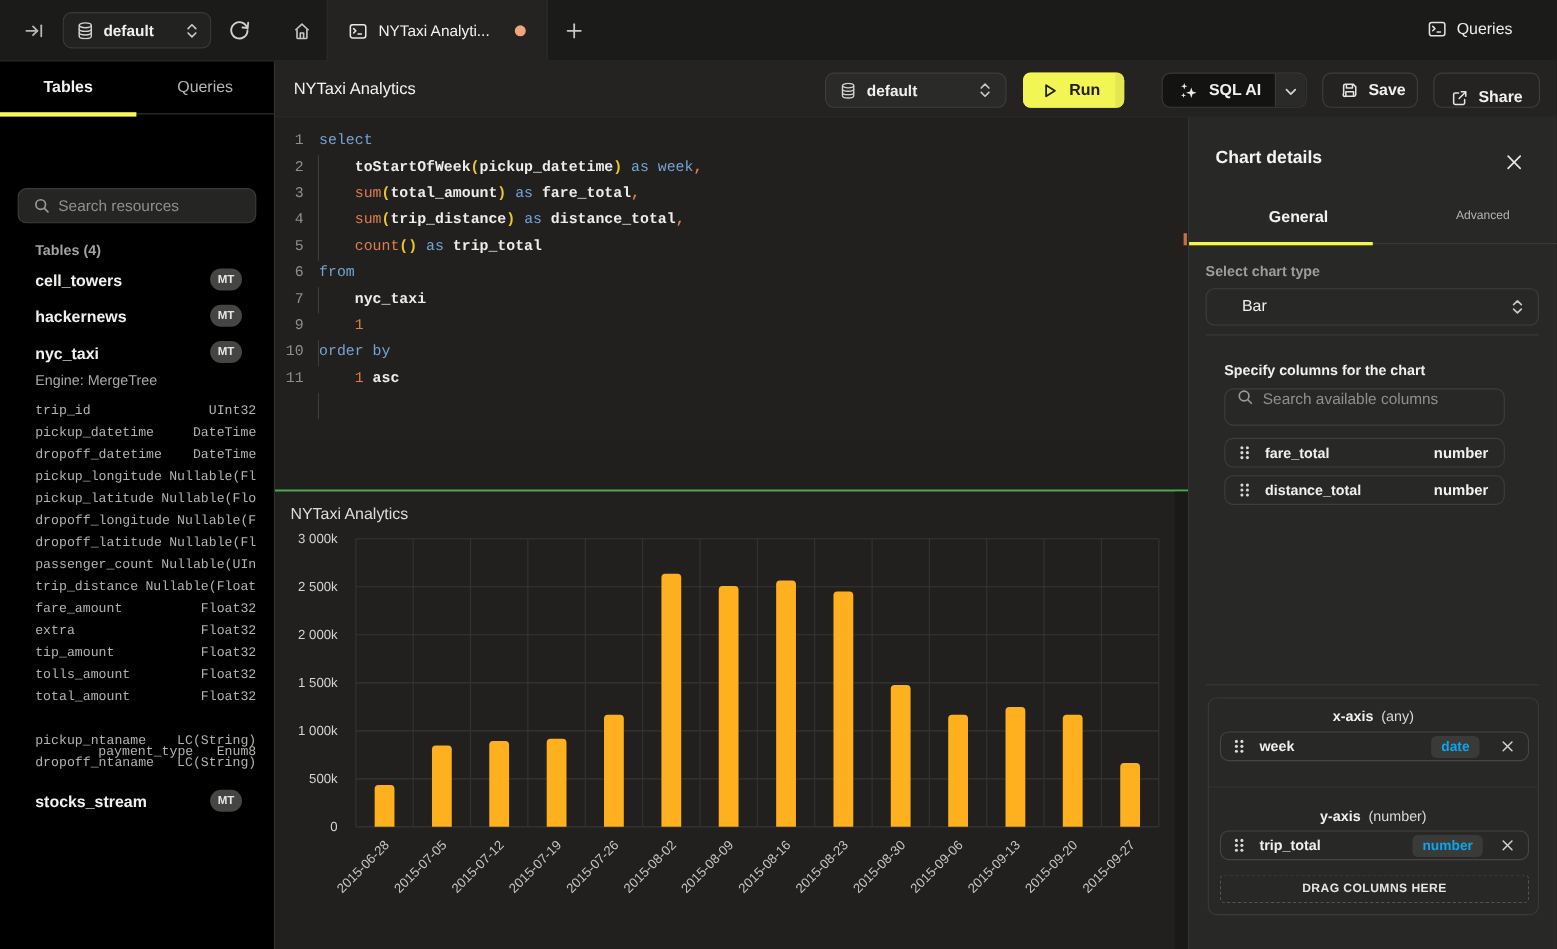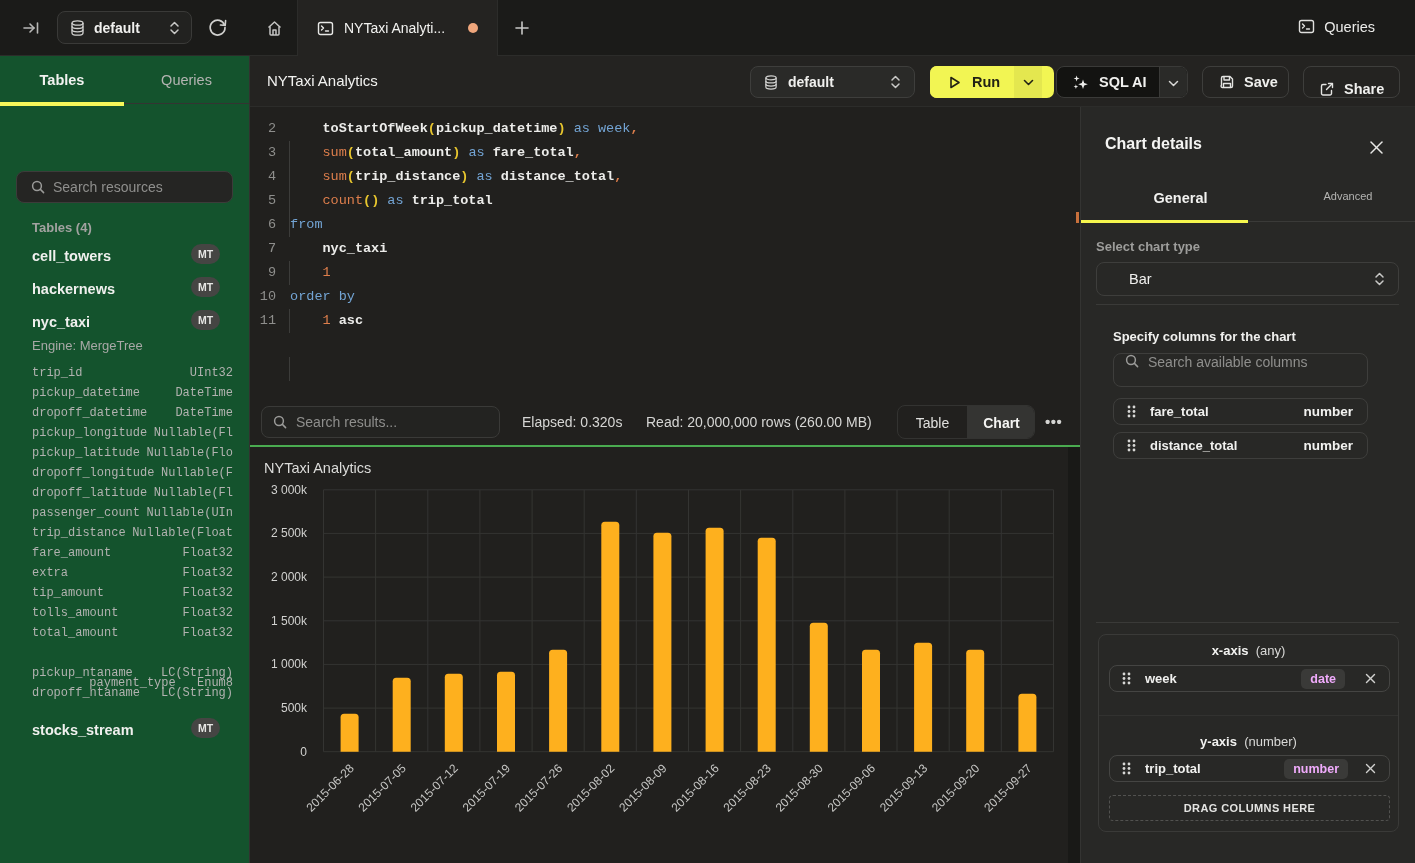--- a/index.html
+++ b/index.html
@@ -12,21 +12,21 @@
 
 #topbar { top:0; left:0; width:1415px; height:56px; background:#1b1b19; border-bottom:1px solid #2c2c2a; }
 #tl-select { left:57px; top:11px; width:135px; height:33px; border:1px solid #3a3a38; border-radius:8px; background:#222220; display:flex; align-items:center; }
 #tl-select .txt { font-size:14px; font-weight:700; color:#f0f0ee; margin-left:9px; }
 #tab-active { left:297px; top:0; width:201px; height:56px; background:#242321; border-left:1px solid #2c2c2a; border-right:1px solid #2c2c2a; display:flex; align-items:center; }
 #tab-active .ttl { font-size:14px; font-weight:400; color:#f2f2f0; margin-left:10px; }
 #tab-dot { width:10px; height:10px; border-radius:50%; background:#efa67c; margin-left:23px; }
 #queries-top { right:40px; top:18px; display:flex; align-items:center; gap:9px; font-size:14.5px; font-weight:400; color:#ececea; }
 
 
-#sidebar { top:56px; left:0; width:250px; height:807px; background:#14532d; border-right:1px solid #323230; }
+#sidebar { top:56px; left:0; width:250px; height:807px; background:#000000; border-right:1px solid #323230; }
 #sb-tabs { position:absolute; top:0; left:0; width:249px; height:48px; border-bottom:1px solid #343432; }
 #sb-tabs .t1 { position:absolute; left:0; top:0; width:124px; height:48px; line-height:48px; text-align:center; font-size:14.5px; font-weight:700; color:#f2f2f0; }
 #sb-tabs .t2 { position:absolute; left:124px; top:0; width:125px; height:48px; line-height:48px; text-align:center; font-size:14.5px; color:#b4b4b2; }
 #sb-underline { position:absolute; left:0; top:46px; width:124px; height:4px; background:#f6f75a; }
 #btn-newtable { position:absolute; left:16px; top:67px; width:217px; height:32px; background:#f8f96b; border-radius:8px; color:#1e1e12; font-size:14.5px; font-weight:700; display:flex; align-items:center; justify-content:center; gap:9px; }
 #sb-search { position:absolute; left:16px; top:115px; width:217px; height:32px; border:1px solid #3c3c3a; border-radius:8px; background:#252523; display:flex; align-items:center; }
 #sb-search .ph { color:#8f8f8d; font-size:14px; margin-left:8px; }
 .sb-label { position:absolute; left:32px; font-size:13px; font-weight:700; color:#a2a2a0; }
 .tbl-row { position:absolute; left:32px; right:16px; height:20px; }
 .tbl-row .nm { font-size:14.5px; font-weight:700; color:#f0f0ee; }
@@ -74,21 +74,21 @@
 #rp-colsearch { position:absolute; left:32px; top:246px; width:255px; height:34px; border:1px solid #3e3e3c; border-radius:8px; display:flex; }
 #rp-colsearch .ph { color:#8f8f8d; font-size:14px; margin-left:9px; }
 .drag-row { position:absolute; left:32px; width:255px; height:27px; border:1px solid #3e3e3c; border-radius:8px; display:flex; align-items:center; }
 .drag-row .nm { font-size:13px; font-weight:700; color:#f0f0ee; margin-left:14px; }
 .type-pill { position:absolute; right:14px; top:5px; font-size:13.5px; font-weight:700; color:#f2f2f0; }
 #axisbox { position:absolute; left:17px; top:527px; width:301px; height:198px; border:1px solid #3a3a38; border-radius:8px; }
 .axis-hd { position:absolute; width:100%; text-align:center; font-size:13px; color:#d9d9d7; }
 .axis-hd b { color:#f2f2f0; }
 .axis-row { position:absolute; left:10px; width:281px; height:27px; border:1px solid #454543; border-radius:8px; display:flex; align-items:center; }
 .axis-row .nm { font-size:13px; font-weight:700; color:#f0f0ee; margin-left:14px; }
-.axis-pill { position:absolute; height:20px; padding:0 9px; background:#3a3a38; border-radius:5px; font-size:12.5px; font-weight:700; color:#f0abfc; line-height:20px; top:3px; }
+.axis-pill { position:absolute; height:20px; padding:0 9px; background:#3a3a38; border-radius:5px; font-size:12.5px; font-weight:700; color:#0ea5e9; line-height:20px; top:3px; }
 #dragbox { position:absolute; left:10px; top:160px; width:281px; height:26px; border:1px dashed #525250; border-radius:4px; text-align:center; line-height:24px; font-size:11px; font-weight:700; color:#e4e4e2; letter-spacing:.4px; }
 </style>
 </head>
 <body>
 <div id="root">
   <div class="abs" id="topbar">
     <svg class="abs" style="left:22px;top:19px;" width="18" height="18" viewBox="0 0 18 18" fill="none" stroke="#b8b8b6" stroke-width="1.6" stroke-linecap="round" stroke-linejoin="round">
         <line x1="2" y1="9" x2="12" y2="9"></line>
         <polyline points="8,5 12,9 8,13"></polyline>
         <line x1="15.5" y1="4" x2="15.5" y2="14"></line>
@@ -182,21 +182,21 @@
           <path d="M2 3v3.3c0 1.2 2.5 2.2 5.5 2.2s5.5-1 5.5-2.2V3"></path>
           <path d="M2 6.3v3.3c0 1.2 2.5 2.2 5.5 2.2s5.5-1 5.5-2.2V6.3"></path>
           <path d="M2 9.6v3.3c0 1.2 2.5 2.2 5.5 2.2s5.5-1 5.5-2.2V9.6"></path>
         </svg>
       <span style="margin-left:10px;font-size:14px;">default</span>
       <svg style="position:absolute;right:13px;" width="11" height="14" viewBox="0 0 11 14" fill="none" stroke="#c8c8c6" stroke-width="1.5" stroke-linecap="round" stroke-linejoin="round">
           <polyline points="2,5 5.5,1.5 9,5"></polyline>
           <polyline points="2,9 5.5,12.5 9,9"></polyline>
         </svg>
     </div>
-    <div class="hbtn" style="left:680px;width:124px;background:#f2f553;border:none;border-radius:7px;overflow:hidden;">
+    <div class="hbtn" style="left:680px;width:92px;background:#f2f553;border:none;border-radius:7px;overflow:hidden;">
       <div style="position:absolute;left:0;top:0;width:84px;height:32px;background:#f2f553;display:flex;align-items:center;">
         <svg style="margin-left:17px;" width="15" height="15" viewBox="0 0 15 15" fill="none" stroke="#222214" stroke-width="1.6" stroke-linejoin="round">
             <path d="M4 2.5 12 7.5 4 12.5z"></path>
           </svg>
         <span style="margin-left:10px;color:#222214;">Run</span>
       </div>
       <div style="position:absolute;left:84px;top:0;width:28px;height:32px;background:#e4e74f;display:flex;align-items:center;justify-content:center;">
         <svg width="11" height="7" viewBox="0 0 11 7" fill="none" stroke="#222214" stroke-width="1.6" stroke-linecap="round" stroke-linejoin="round">
             <polyline points="1.5,1.5 5.5,5.5 9.5,1.5"></polyline>
           </svg>
@@ -227,51 +227,36 @@
       <svg style="margin-left:15px;" width="16" height="16" viewBox="0 0 16 16" fill="none" stroke="#e4e4e2" stroke-width="1.4" stroke-linejoin="round" stroke-linecap="round">
           <path d="M12.5 9.5v3a1.5 1.5 0 0 1-1.5 1.5H4A1.5 1.5 0 0 1 2.5 12.5V5A1.5 1.5 0 0 1 4 3.5h3"></path>
           <polyline points="9.5,2.5 13.5,2.5 13.5,6.5"></polyline>
           <line x1="13.2" y1="2.8" x2="7.5" y2="8.5"></line>
         </svg>
       <span style="margin-left:9px;">Share</span>
     </div>
   </div>
   <div class="abs" id="editor">
     <div id="code">
+<div class="cl"><span class="ln">1</span> <span class="kw">select</span></div>
 <div class="cl"><span class="ln">2</span>     toStartOfWeek<span class="pr">(</span>pickup_datetime<span class="pr">)</span> <span class="kw">as</span> <span class="kw">week</span><span class="cm">,</span></div>
 <div class="cl"><span class="ln">3</span>     <span class="fn">sum</span><span class="pr">(</span>total_amount<span class="pr">)</span> <span class="kw">as</span> fare_total<span class="cm">,</span></div>
 <div class="cl"><span class="ln">4</span>     <span class="fn">sum</span><span class="pr">(</span>trip_distance<span class="pr">)</span> <span class="kw">as</span> distance_total<span class="cm">,</span></div>
 <div class="cl"><span class="ln">5</span>     <span class="fn">count</span><span class="pr">()</span> <span class="kw">as</span> trip_total</div>
 <div class="cl"><span class="ln">6</span> <span class="kw">from</span></div>
 <div class="cl"><span class="ln">7</span>     nyc_taxi</div>
 <div class="cl"><span class="ln">9</span>     <span class="nu">1</span></div>
 <div class="cl"><span class="ln">10</span> <span class="kw">order by</span></div>
 <div class="cl"><span class="ln">11</span>     <span class="nu">1</span> asc</div>
     </div>
     <div class="abs" style="left:39px;top:34px;width:1px;height:96px;background:#3c3c3a;"></div>
     <div class="abs" style="left:39px;top:154px;width:1px;height:24px;background:#3c3c3a;"></div>
     <div class="abs" style="left:39px;top:202px;width:1px;height:24px;background:#3c3c3a;"></div>
     <div class="abs" style="left:39px;top:250px;width:1px;height:24px;background:#3c3c3a;"></div>
     <div class="abs" style="left:826px;top:105px;width:3px;height:11px;background:#c8703c;"></div>
-  </div>
-  <div class="abs" id="toolbar">
-    <div id="res-search">
-      <svg style="margin-left:11px;" width="14" height="14" viewBox="0 0 14 14" fill="none" stroke="#9a9a98" stroke-width="1.5" stroke-linecap="round">
-          <circle cx="6" cy="6" r="4.4"></circle>
-          <line x1="9.4" y1="9.4" x2="12.6" y2="12.6"></line>
-        </svg>
-      <span class="ph">Search results...</span>
-    </div>
-    <div class="abs" style="left:272px;top:12px;font-size:14px;color:#d6d6d4;">Elapsed: 0.320s</div>
-    <div class="abs" style="left:396px;top:12px;font-size:14px;color:#d6d6d4;">Read: 20,000,000 rows (260.00 MB)</div>
-    <div class="abs" style="left:647px;top:3px;width:138px;height:34px;border:1px solid #333331;border-radius:8px;overflow:hidden;">
-      <div style="position:absolute;left:0;top:0;width:69px;height:34px;display:flex;align-items:center;justify-content:center;font-size:14px;color:#e0e0de;">Table</div>
-      <div style="position:absolute;left:69px;top:0;width:69px;height:34px;background:#343432;display:flex;align-items:center;justify-content:center;font-size:14px;font-weight:700;color:#f4f4f2;">Chart</div>
-    </div>
-    <div class="abs" style="left:795px;top:11px;color:#d4d4d2;font-size:15px;letter-spacing:.5px;font-weight:700;">•••</div>
   </div>
   <div class="abs" id="greenline"></div>
   <div class="abs" id="chart">
     <div class="abs" style="left:14px;top:13px;font-size:14.5px;color:#dcdcda;">NYTaxi Analytics</div>
     <div class="abs" style="left:818px;top:0;width:12px;height:416px;background:#191917;"></div>
     <svg width="830" height="416" viewBox="0 0 830 416">
       <line x1="73.5" y1="42.8" x2="803.5" y2="42.8" stroke="#343432" stroke-width="1"></line>
       <line x1="73.5" y1="86.4" x2="803.5" y2="86.4" stroke="#343432" stroke-width="1"></line>
       <line x1="73.5" y1="130.1" x2="803.5" y2="130.1" stroke="#343432" stroke-width="1"></line>
       <line x1="73.5" y1="173.8" x2="803.5" y2="173.8" stroke="#343432" stroke-width="1"></line>

